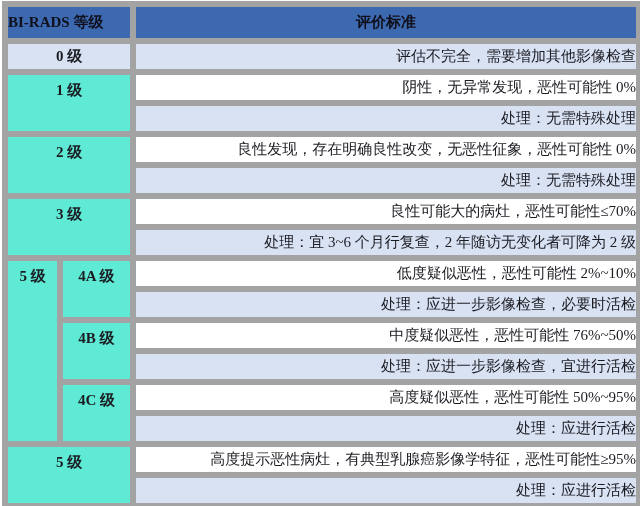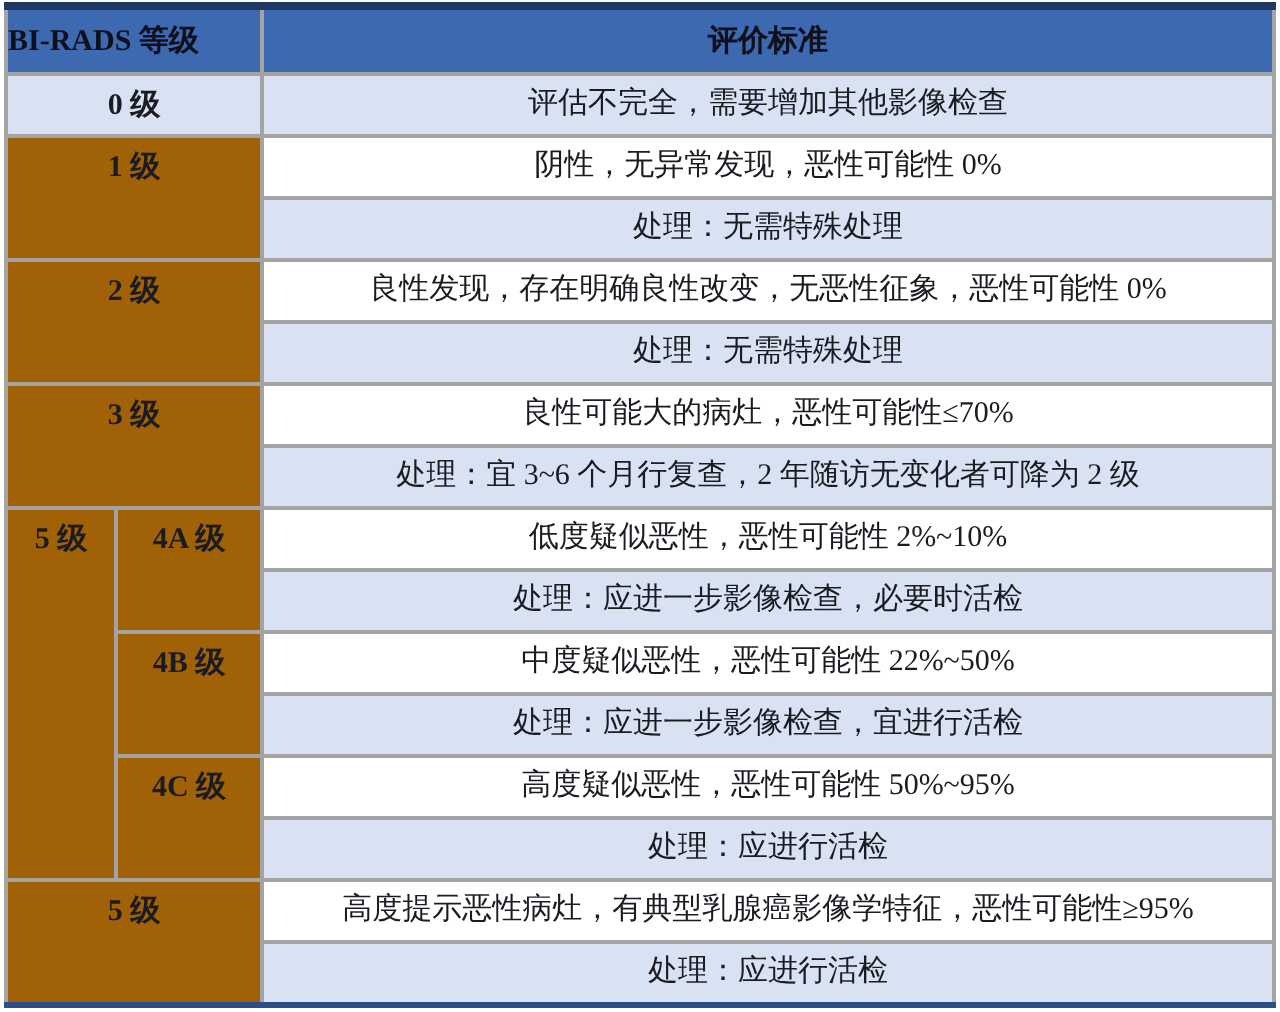--- a/index.html
+++ b/index.html
@@ -22,21 +22,21 @@
     width: 634px;
     margin: 1px 0 0 2px;
     border-top: 4px solid #1F3864;
     border-bottom: 3px solid #2C4E8A;
     border-left: 1px solid #8FAADC;
     border-right: 1px solid #8FAADC;
     color: #1b1b22;
     font-size: 15px;
   }
   table.birads td, table.birads th {
-    border: 2px solid #a3a3a3;
+    border: 6px solid #a3a3a3;
     padding: 0;
     overflow: hidden;
   }
   tr.hdr th {
     height: 31px;
     background: #3D69B1;
     color: #10101c;
     font-weight: bold;
     font-size: 15px;
     vertical-align: middle;
@@ -47,24 +47,24 @@
   td.level {
     text-align: center;
     font-weight: bold;
     vertical-align: middle;
     white-space: nowrap;
   }
   td.level.merged {
     vertical-align: top;
     padding-top: 5px;
     line-height: 21px;
-    background: #a16207;
+    background: #5eead4;
   }
   td.desc {
-    text-align: center;
+    text-align: right;
     padding-left: 12px;
     padding-right: 6px;
     vertical-align: middle;
     white-space: nowrap;
     line-height: 21px;
   }
   .band { background: #D9E2F3; }
   .white { background: #ffffff; }
 </style>
 </head>
@@ -116,21 +116,21 @@
     <tr class="row">
       <td class="level merged" rowspan="6">5 级</td>
       <td class="level merged" rowspan="2">4A 级</td>
       <td class="desc white">低度疑似恶性，恶性可能性 2%~10%</td>
     </tr>
     <tr class="row">
       <td class="desc band">处理：应进一步影像检查，必要时活检</td>
     </tr>
     <tr class="row">
       <td class="level merged" rowspan="2">4B 级</td>
-      <td class="desc white">中度疑似恶性，恶性可能性 22%~50%</td>
+      <td class="desc white">中度疑似恶性，恶性可能性 76%~50%</td>
     </tr>
     <tr class="row">
       <td class="desc band">处理：应进一步影像检查，宜进行活检</td>
     </tr>
     <tr class="row">
       <td class="level merged" rowspan="2">4C 级</td>
       <td class="desc white">高度疑似恶性，恶性可能性 50%~95%</td>
     </tr>
     <tr class="row">
       <td class="desc band">处理：应进行活检</td>

